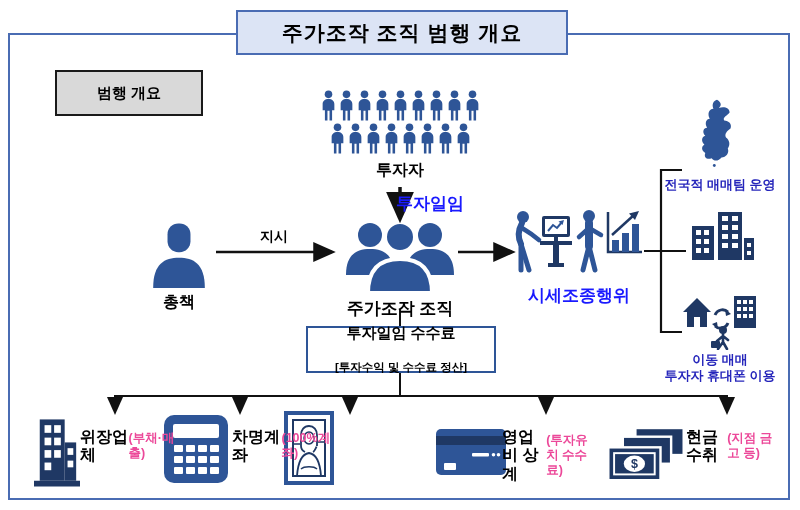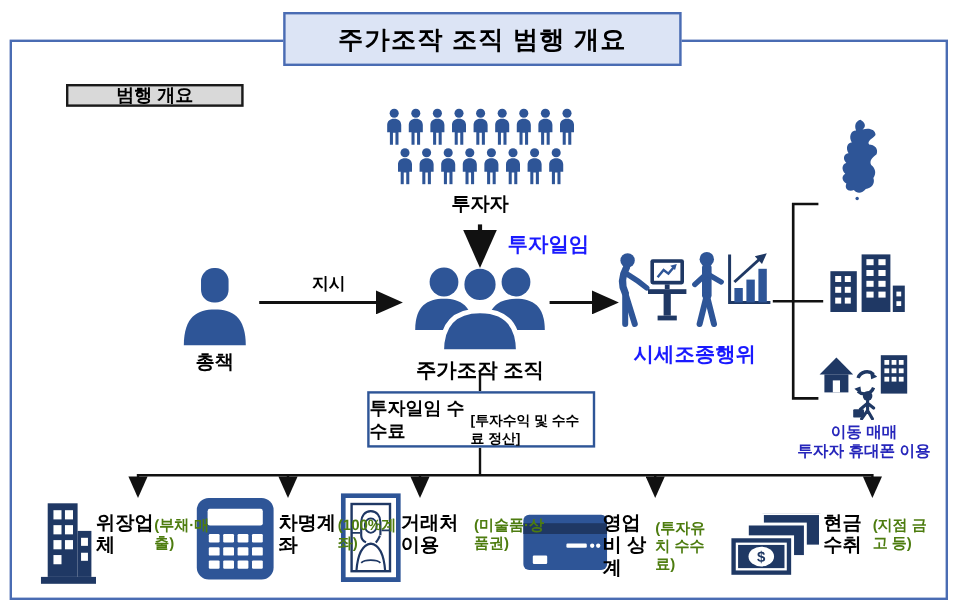--- a/index.html
+++ b/index.html
@@ -8,37 +8,37 @@
     --title_fill:#dce4f5; --line_black:#111111;
   }
   *{box-sizing:border-box;margin:0;padding:0}
   body{font-family:"Liberation Sans","DejaVu Sans",sans-serif;background:#fff}
   #canvas{position:relative;width:800px;height:510px;background:#fff;overflow:hidden}
   .abs{position:absolute}
   .outer-border{left:8px;top:33px;width:782px;height:467px;border:2px solid var(--border_blue)}
   .title-box{left:236px;top:10px;width:332px;height:45px;background:var(--title_fill);
     border:2px solid var(--border_blue);display:flex;align-items:center;justify-content:center;
     font-size:21px;font-weight:bold;color:#000;z-index:3;letter-spacing:1px}
-  .overview-box{left:55px;top:70px;width:148px;height:19px;background:var(--box_gray);
+  .overview-box{left:55px;top:70px;width:148px;height:46px;background:var(--box_gray);
     border:2px solid #1a1a1a;display:flex;align-items:center;justify-content:center;
     font-size:15px;font-weight:bold;color:#000;z-index:2}
   .crowd{left:318px;top:90px;width:164px;display:flex;flex-direction:column;align-items:center;gap:2px;z-index:2}
   .crowd-row{display:flex;justify-content:center;gap:1px}
   .label{font-weight:bold;color:#000;text-align:center;z-index:2}
   .lbl-main{font-size:16px}
   .lbl-big{font-size:17px}
   .lbl-blue{color:var(--bright_blue)}
   .lbl-right{font-size:13px;color:var(--right_label_blue);line-height:1.25}
   .fee-box{left:306px;top:326px;width:190px;height:47px;border:2px solid var(--icon_blue);
-    background:#fff;display:flex;flex-direction:row;align-items:center;justify-content:center;z-index:2}
+    background:#fff;display:flex;flex-direction:column;align-items:center;justify-content:center;z-index:2}
   .fee-title{font-size:15px;font-weight:bold;color:#000}
   .fee-sub{font-size:11.5px;font-weight:bold;color:#000;margin-top:17px}
   .bi-text{display:flex;flex-direction:row;align-items:center;z-index:2}
   .bi-title{font-size:16px;font-weight:bold;color:#000;line-height:1.15}
-  .bi-sub{font-size:12.5px;font-weight:bold;color:#4d7c0f;line-height:1.2}
+  .bi-sub{font-size:12.5px;font-weight:bold;color:#ec4899;line-height:1.2}
   svg{display:block}
   #connectors{left:0;top:0;z-index:1}
 </style>
 </head>
 <body>
 
 <div id="canvas">
 
   <svg id="connectors" class="abs" width="800" height="510">
     <defs>
@@ -141,21 +141,21 @@
           <circle cx="9" cy="4.2" r="4" fill="var(--icon_blue)"></circle>
           <path d="M9,9 c-3.8,0 -6.2,2.1 -6.2,5.6 V21 h2.4 V32 h2.7 V21.5 h2.2 V32 h2.7 V21 h2.4 v-6.4 C15.2,11.1 12.8,9 9,9 z" fill="var(--icon_blue)"></path>
         </svg>
         <svg width="17" height="31" viewBox="0 0 18 32">
           <circle cx="9" cy="4.2" r="4" fill="var(--icon_blue)"></circle>
           <path d="M9,9 c-3.8,0 -6.2,2.1 -6.2,5.6 V21 h2.4 V32 h2.7 V21.5 h2.2 V32 h2.7 V21 h2.4 v-6.4 C15.2,11.1 12.8,9 9,9 z" fill="var(--icon_blue)"></path>
         </svg>
       </div>
   </div>
   <div class="abs label lbl-main" style="left:318px;top:160px;width:164px">투자자</div>
-  <div class="abs label lbl-big lbl-blue" style="left:412px;top:192px;width:90px;text-align:center">투자일임</div>
+  <div class="abs label lbl-big lbl-blue" style="left:396px;top:192px;width:90px;text-align:left">투자일임</div>
 
   <svg class="abs" style="left:150px;top:222px" width="58" height="66" viewBox="0 0 80 92">
     <rect x="24" y="2" width="32" height="40" rx="15" fill="var(--icon_blue)"></rect>
     <path d="M4,92 C4,58 20,50 40,50 C60,50 76,58 76,92 Z" fill="var(--icon_blue)"></path>
   </svg>
   <div class="abs label lbl-main" style="left:138px;top:292px;width:82px">총책</div>
   <div class="abs label" style="left:244px;top:228px;width:60px;font-size:14px">지시</div>
 
   <svg class="abs" style="left:342px;top:213px" width="116" height="82" viewBox="0 0 116 82">
     <circle cx="28" cy="22" r="12" fill="var(--icon_blue)"></circle>
@@ -196,20 +196,21 @@
   </svg>
   <div class="abs label lbl-big lbl-blue" style="left:508px;top:284px;width:142px">시세조종행위</div>
 
   <svg class="abs" style="left:690px;top:98px" width="54" height="72" viewBox="0 0 60 80">
     <path d="M30,2 C34,4 36,8 32,11 C38,9 44,11 44,16 C41,20 36,21 38,25 C43,25 47,29 45,34
              C41,37 38,40 40,44 C44,47 45,52 42,56 C44,61 40,66 35,66 C32,70 27,71 24,67
              C19,69 15,66 17,61 C13,59 12,54 16,52 C12,48 13,43 17,42 C13,38 15,33 19,33
              C16,28 18,23 22,23 C19,18 21,12 26,12 C24,7 26,3 30,2 Z" fill="var(--icon_blue)"></path>
     <circle cx="27" cy="75" r="1.6" fill="var(--icon_blue)"></circle>
   </svg>
+  <div class="abs label lbl-right" style="left:654px;top:177px;width:132px">전국적 매매팀 운영</div>
 
   <svg class="abs" style="left:690px;top:210px" width="66" height="52" viewBox="0 0 66 52">
     <rect x="2" y="16" width="22" height="34" fill="var(--icon_navy)"></rect>
     <rect x="6" y="20" width="5" height="5" fill="#fff"></rect>
       <rect x="14" y="20" width="5" height="5" fill="#fff"></rect>
     <rect x="6" y="29" width="5" height="5" fill="#fff"></rect>
       <rect x="14" y="29" width="5" height="5" fill="#fff"></rect>
     <rect x="6" y="38" width="5" height="5" fill="#fff"></rect>
       <rect x="14" y="38" width="5" height="5" fill="#fff"></rect>
     <rect x="28" y="2" width="24" height="48" fill="var(--icon_navy)"></rect>
@@ -300,24 +301,20 @@
 
   <svg class="abs" style="left:284px;top:411px" width="50" height="74" viewBox="0 0 50 74">
     <rect x="2" y="2" width="46" height="70" fill="#fff" stroke="var(--icon_blue)" stroke-width="4"></rect>
     <rect x="9" y="9" width="32" height="56" fill="none" stroke="var(--icon_navy)" stroke-width="2"></rect>
     <path d="M9,33 H16 M34,31 H41" stroke="var(--icon_navy)" stroke-width="1.5"></path>
     <path d="M25,15 c-5,0 -8,4 -8,9 v11 c0,3 2,5 4,6 M25,15 c5,0 8,4 8,9 v11 c0,-1 -2,5 -4,6" fill="none" stroke="var(--icon_navy)" stroke-width="1.8"></path>
     <ellipse cx="25" cy="27" rx="5" ry="6" fill="none" stroke="var(--icon_navy)" stroke-width="1.5"></ellipse>
     <path d="M13,65 c1,-14 5,-22 12,-23 c7,1 11,9 12,23" fill="none" stroke="var(--icon_navy)" stroke-width="1.8"></path>
     <path d="M17,58 c3,-3 13,-3 16,0" fill="none" stroke="var(--icon_navy)" stroke-width="1.5"></path>
   </svg>
-  <div class="abs bi-text" style="left:334px;top:428px;width:124px">
-    <div class="bi-title">거래처 이용</div>
-    <div class="bi-sub">(미술품·상품권)</div>
-  </div>
 
   <svg class="abs" style="left:436px;top:427px" width="70" height="50" viewBox="0 0 70 50">
     <rect x="0" y="2" width="70" height="46" rx="5" fill="var(--icon_blue)"></rect>
     <rect x="0" y="9" width="70" height="9" fill="var(--icon_navy)"></rect>
     <rect x="36" y="26" width="17" height="3.5" rx="1" fill="#fff"></rect>
     <circle cx="57.5" cy="27.8" r="1.8" fill="#fff"></circle>
       <circle cx="62.5" cy="27.8" r="1.8" fill="#fff"></circle>
     <rect x="8" y="36" width="12" height="7" rx="1" fill="#fff"></rect>
   </svg>
   <div class="abs bi-text" style="left:502px;top:428px;width:96px">

